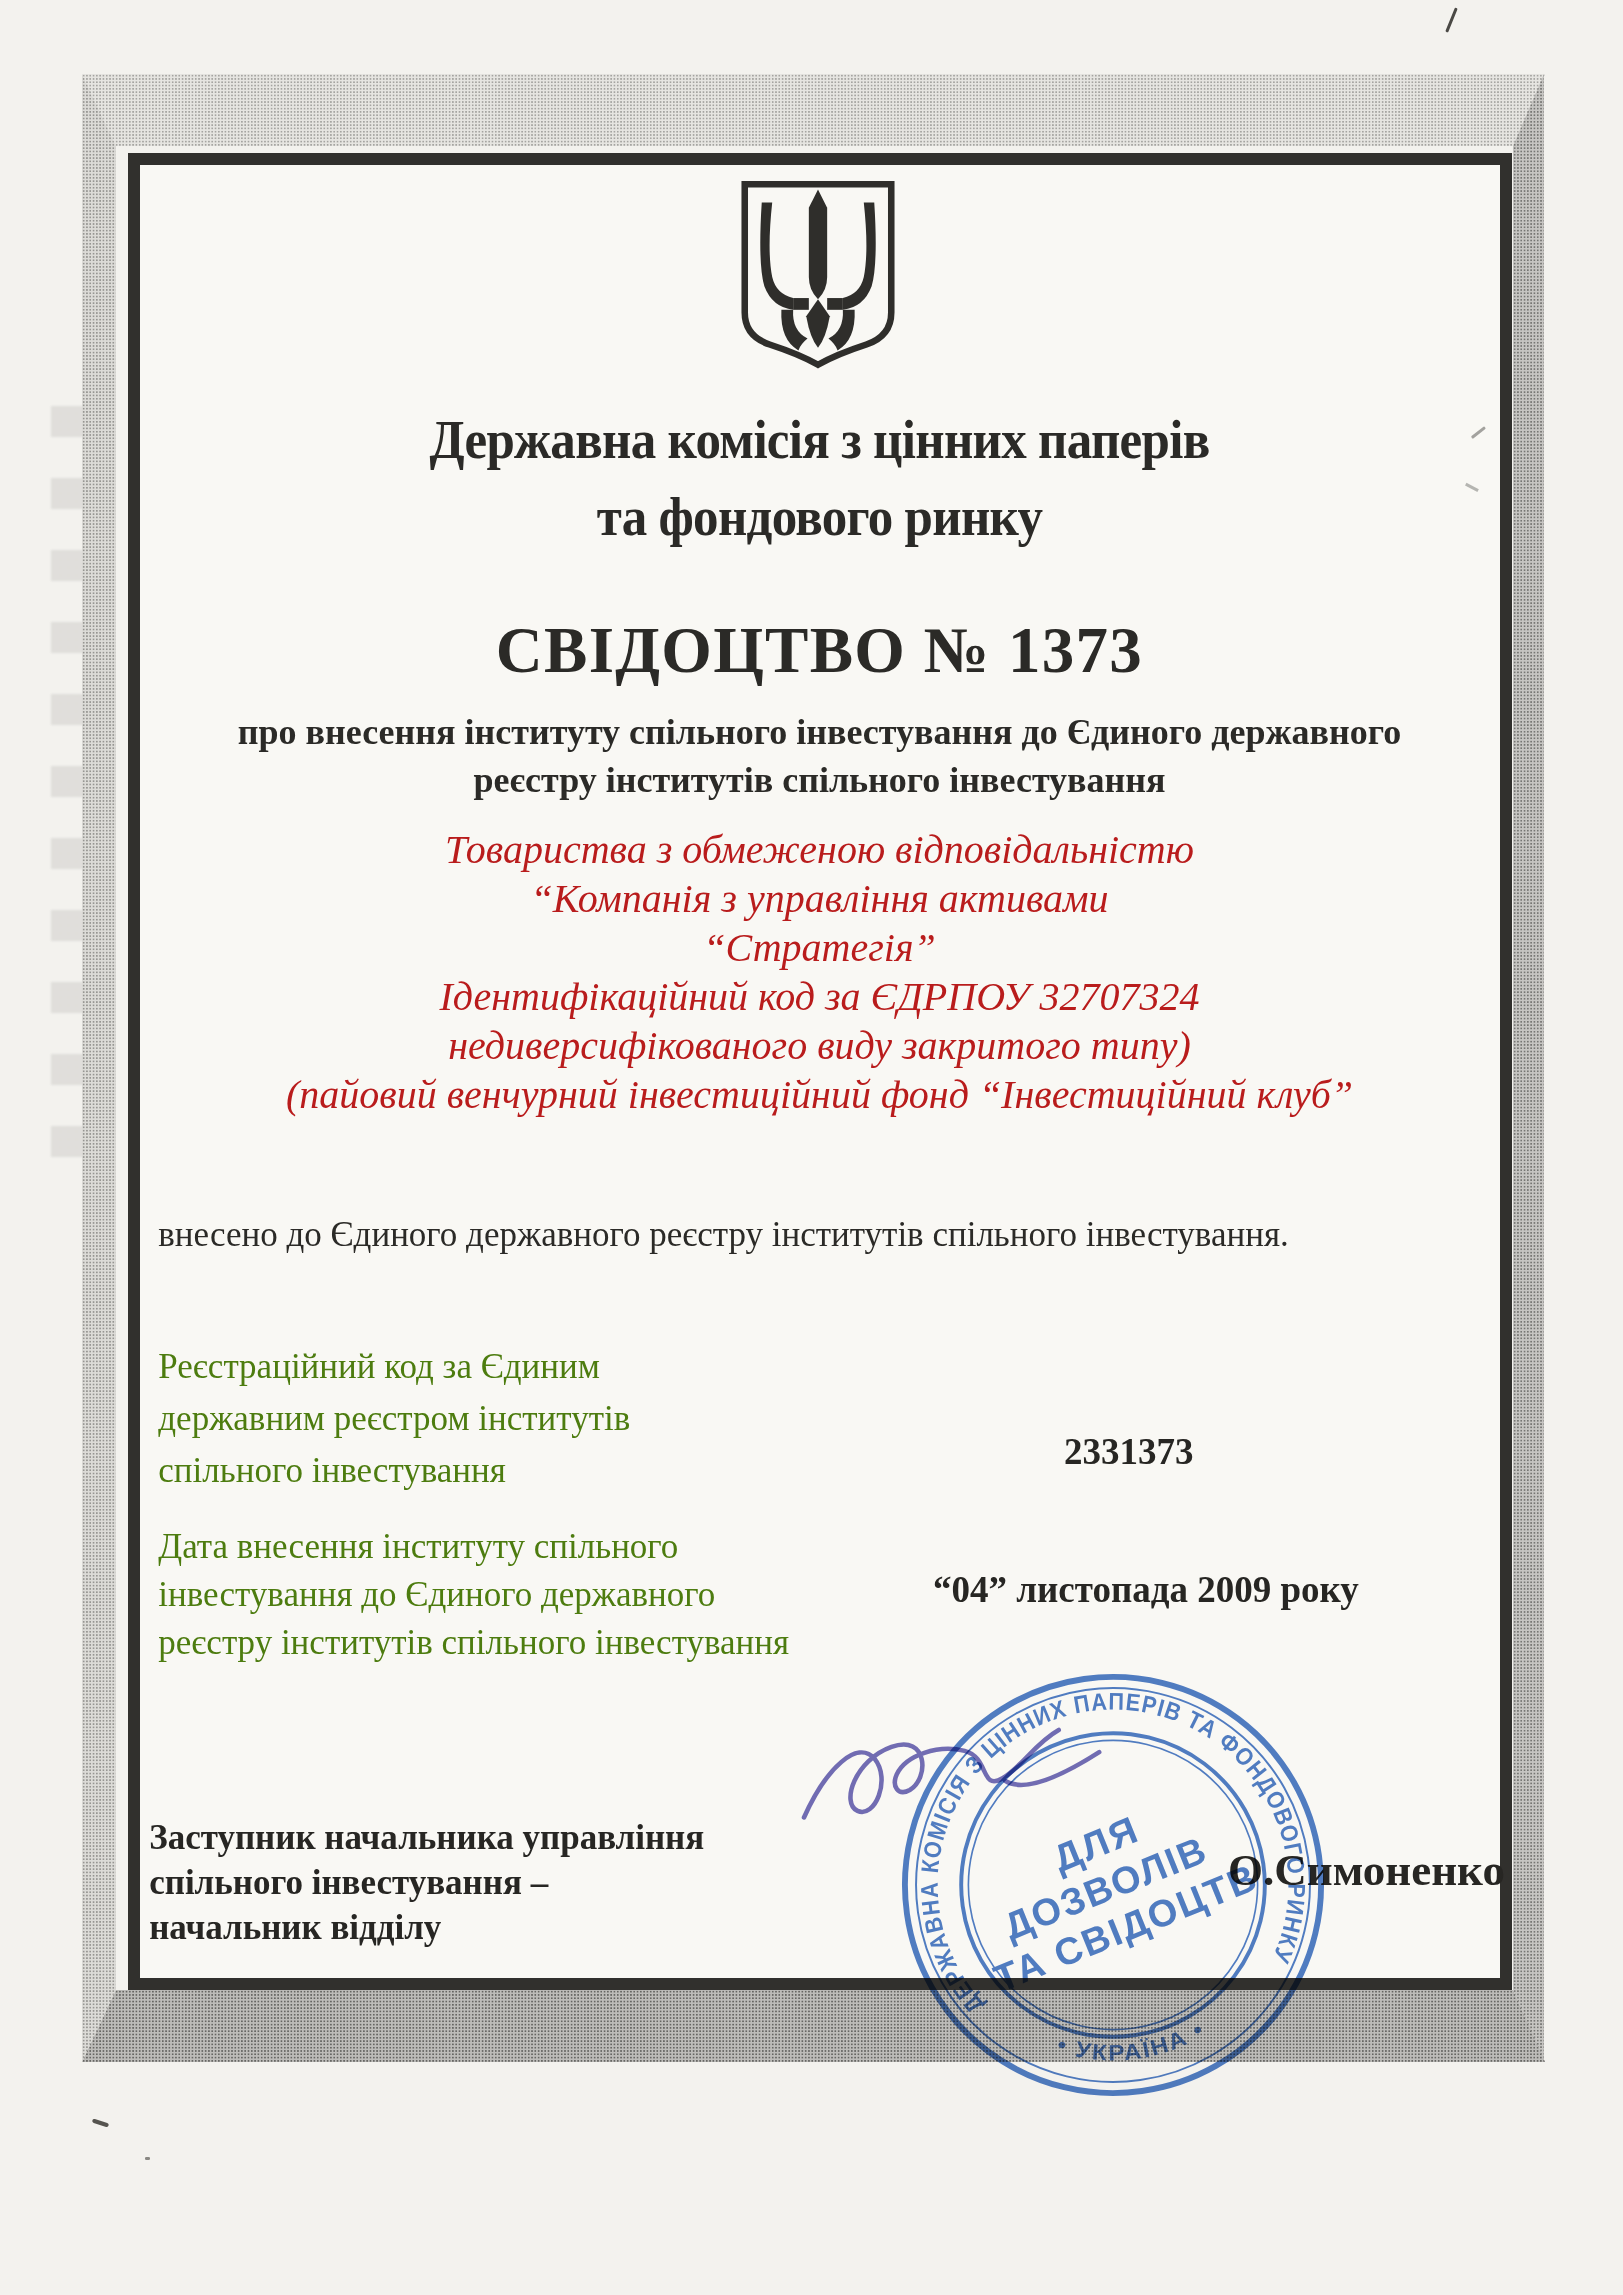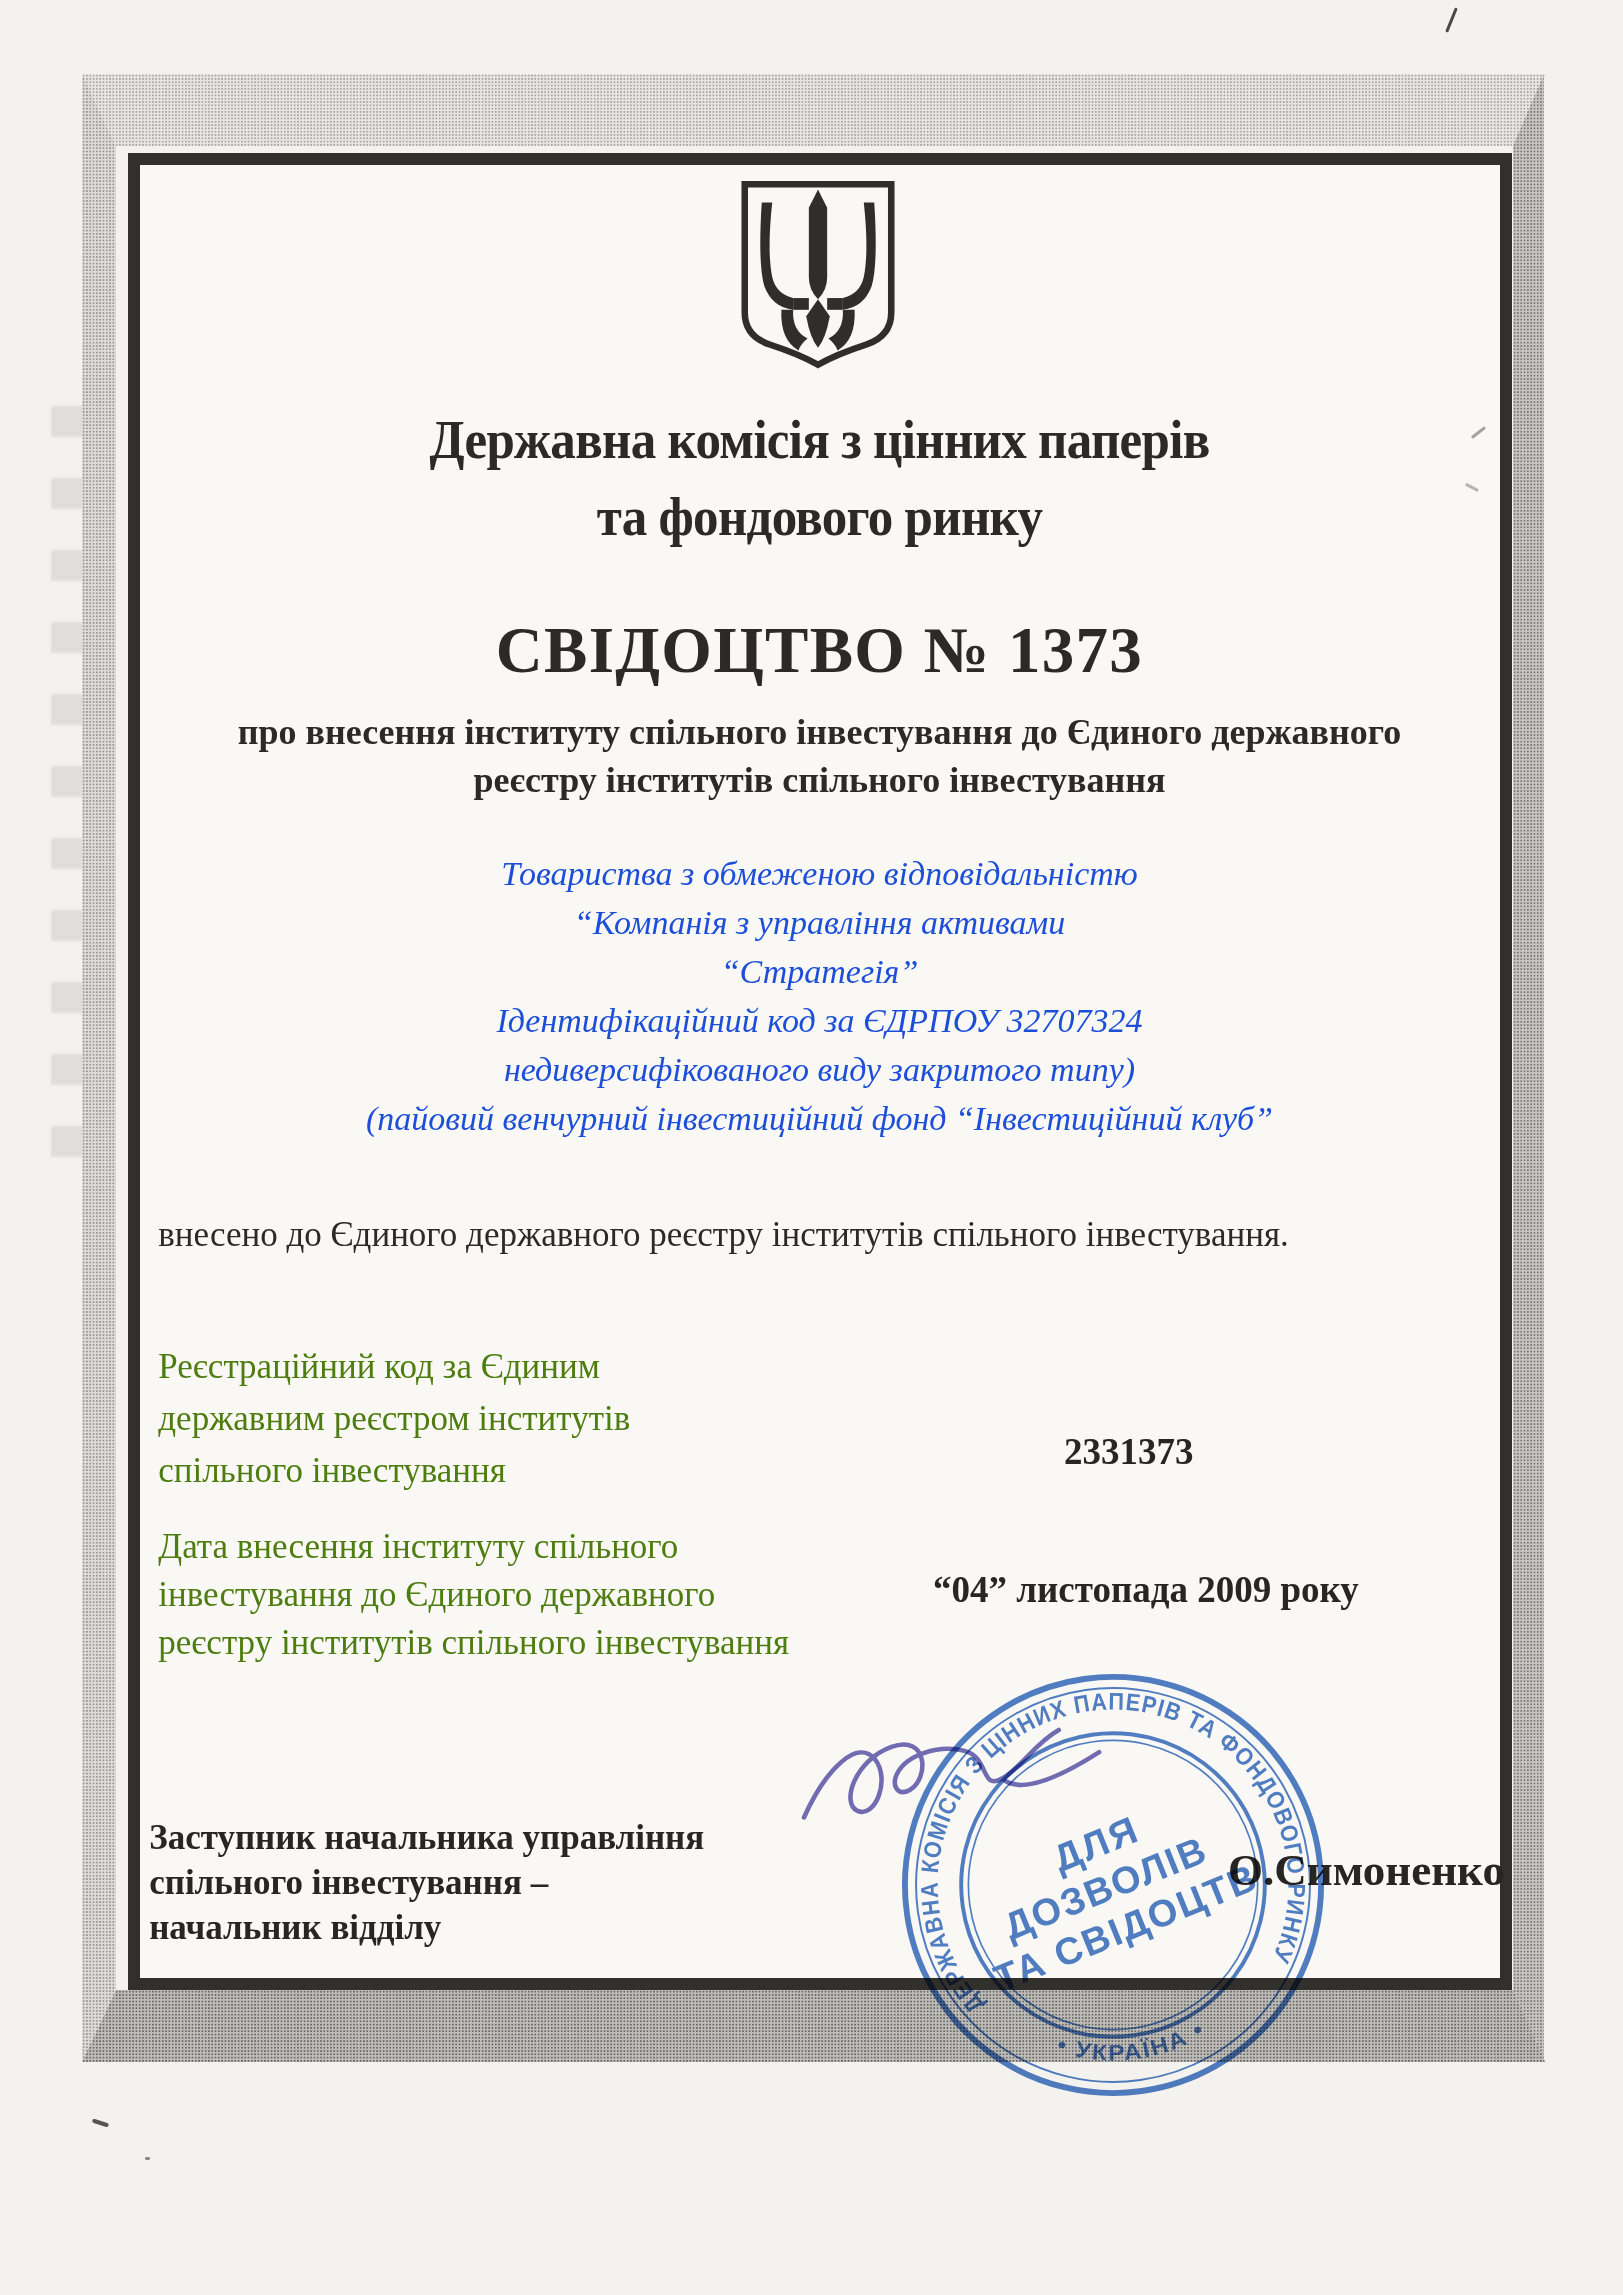--- a/index.html
+++ b/index.html
@@ -50,21 +50,21 @@
     border:12.4px solid #31302d;box-sizing:border-box;
     background:#f9f8f4;
   }
   
   .content{position:absolute;left:140px;top:165px;width:1359px;height:1812px;margin-top:11px;}
   .emblem{position:absolute;left:598px;top:2.6px;width:160px;height:191px;}
   .centered{position:absolute;left:0;width:1359px;text-align:center;color:#2b2a27;}
   .authority{top:230px;font-size:51px;font-weight:bold;line-height:73px;letter-spacing:-0.7px;transform:scaleY(1.06);}
   .cert-no{top:437px;font-size:65px;font-weight:bold;letter-spacing:1.3px;}
   .subtitle{top:532px;font-size:36px;font-weight:bold;line-height:48px;}
-  .subject{top:673px;font-size:34px;font-style:italic;line-height:49px;color:#1d4ed8;}
+  .subject{top:649px;font-size:40px;font-style:italic;line-height:49px;color:#b91c1c;}
   .entry-statement{position:absolute;left:18.3px;top:1039px;font-size:35px;color:#2b2a27;}
   .label-block{position:absolute;left:18.3px;color:#4d7c0f;font-size:35px;}
   .reg-label{top:1165px;line-height:52px;}
   .reg-value{position:absolute;left:924px;top:1254px;font-size:37px;font-weight:bold;color:#272623;}
   .date-label{top:1347px;line-height:48px;}
   .date-value{position:absolute;left:793px;top:1392px;font-size:37px;font-weight:bold;color:#272623;}
   .signatory{position:absolute;left:9.2px;top:1639px;font-size:35px;font-weight:bold;line-height:45px;color:#272623;}
   .signer-name{position:absolute;left:1088px;top:1668px;font-size:45px;font-weight:bold;color:#272623;}
   
   .stamp{position:absolute;left:884px;top:1656px;width:458px;height:458px;mix-blend-mode:multiply;opacity:.88;z-index:5;}

